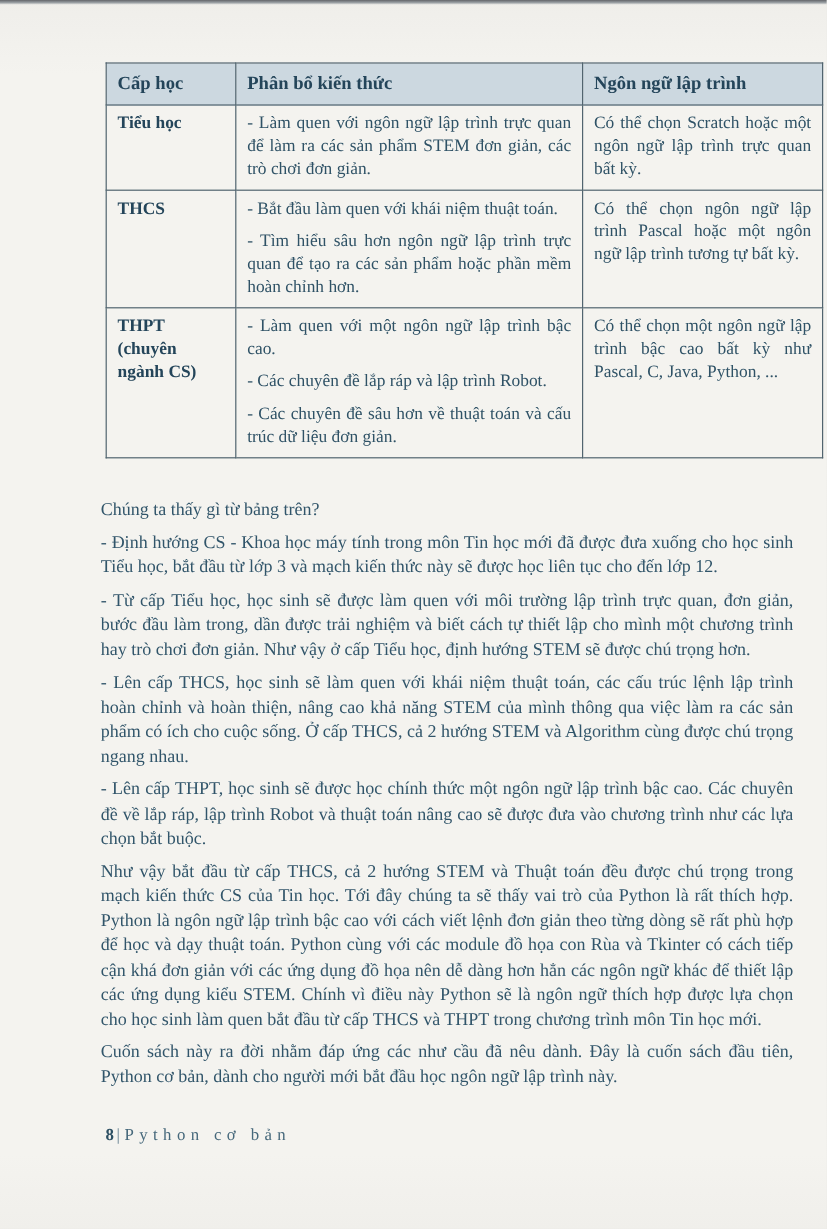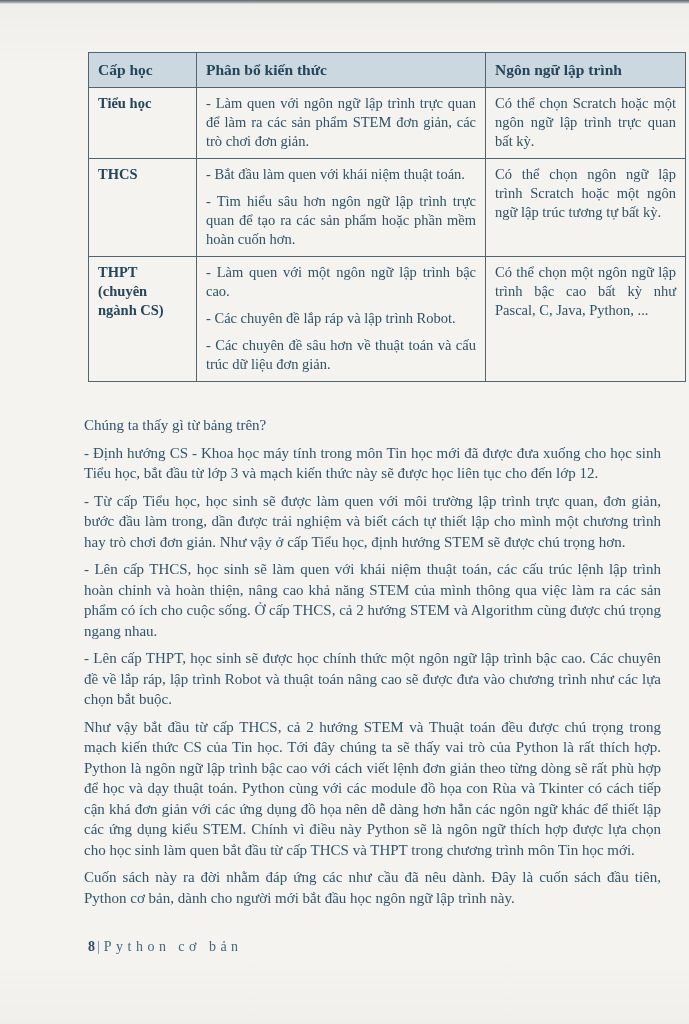--- a/index.html
+++ b/index.html
@@ -101,24 +101,24 @@
           <p>- Làm quen với ngôn ngữ lập trình trực quan để làm ra các sản phẩm STEM đơn giản, các trò chơi đơn giản.</p>
         </td>
         <td class="language-cell">
           <p>Có thể chọn Scratch hoặc một ngôn ngữ lập trình trực quan bất kỳ.</p>
         </td>
       </tr>
       <tr>
         <td class="level-cell">THCS</td>
         <td class="knowledge-cell">
           <p>- Bắt đầu làm quen với khái niệm thuật toán.</p>
-          <p>- Tìm hiểu sâu hơn ngôn ngữ lập trình trực quan để tạo ra các sản phẩm hoặc phần mềm hoàn cuốn hơn.</p>
+          <p>- Tìm hiểu sâu hơn ngôn ngữ lập trình trực quan để tạo ra các sản phẩm hoặc phần mềm hoàn chỉnh hơn.</p>
         </td>
         <td class="language-cell">
-          <p>Có thể chọn ngôn ngữ lập trình Scratch hoặc một ngôn ngữ lập trúc tương tự bất kỳ.</p>
+          <p>Có thể chọn ngôn ngữ lập trình Pascal hoặc một ngôn ngữ lập trình tương tự bất kỳ.</p>
         </td>
       </tr>
       <tr>
         <td class="level-cell">THPT (chuyên ngành CS)</td>
         <td class="knowledge-cell">
           <p>- Làm quen với một ngôn ngữ lập trình bậc cao.</p>
           <p>- Các chuyên đề lắp ráp và lập trình Robot.</p>
           <p>- Các chuyên đề sâu hơn về thuật toán và cấu trúc dữ liệu đơn giản.</p>
         </td>
         <td class="language-cell">

